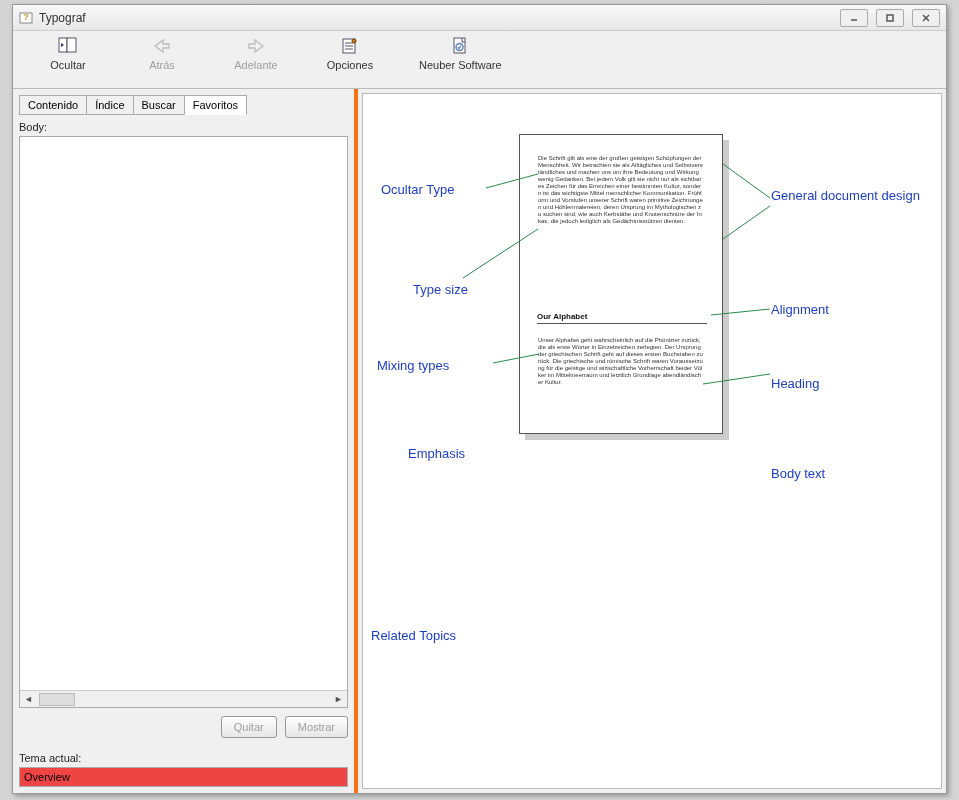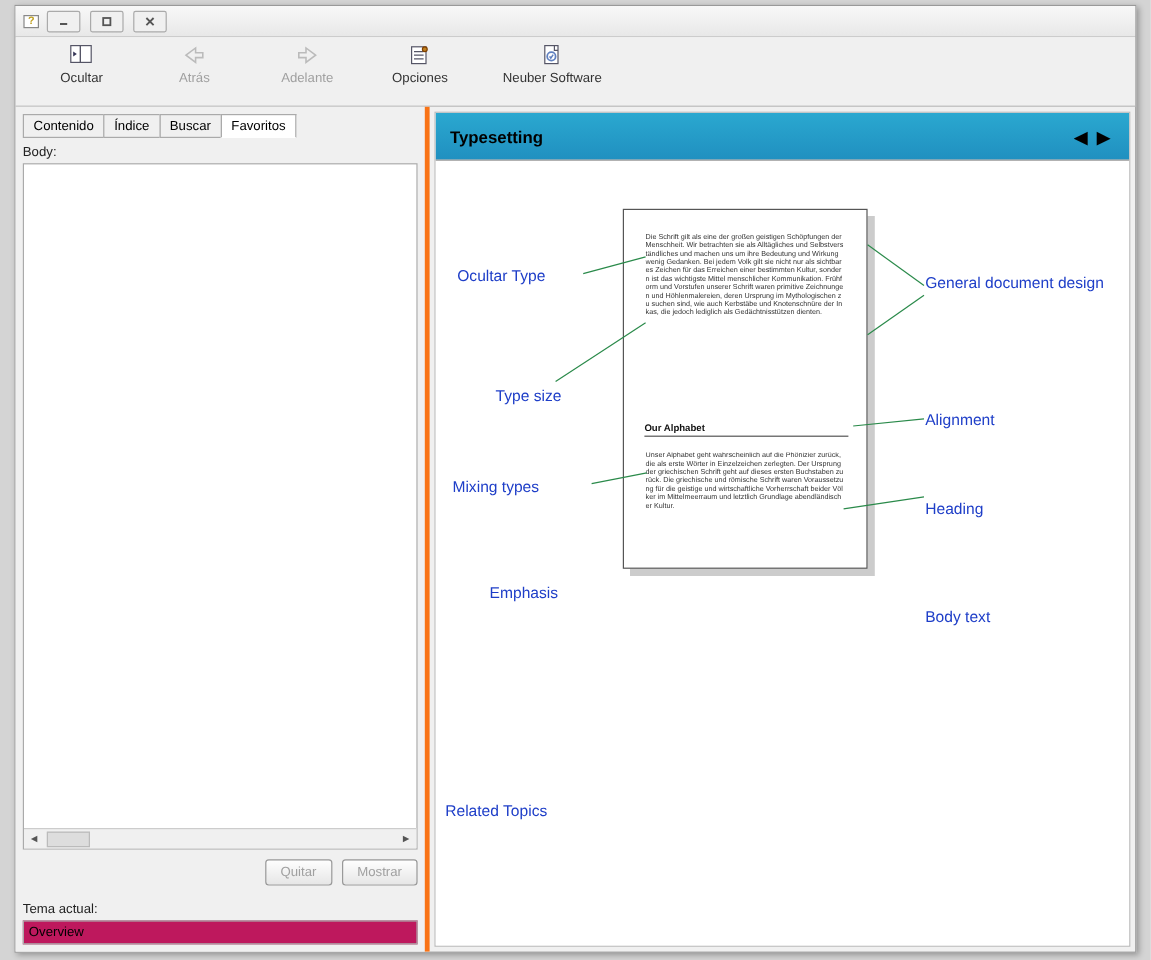--- a/index.html
+++ b/index.html
@@ -103,21 +103,21 @@
   font-size:11px; border-radius:3px;
   min-width:56px; text-align:center;
 }
 .btn.disabled { color:#a0a0a0; }
 .btn.hatched {
   border:2px inset #888;
   background:repeating-linear-gradient(135deg,#e8e8e8,#e8e8e8 2px,#d0d0d0 2px,#d0d0d0 4px);
   box-shadow: 0 0 0 1px #555;
 }
 .text-input {
-  background:#be185d; border:1px solid #aaa; padding:3px 4px;
+  background:#ef4444; border:1px solid #aaa; padding:3px 4px;
   font-size:11px; width:100%;
 }
 .right-pane {
   flex:1;
   background:#fff;
   border:1px solid #bbb;
   margin:4px;
   display:flex; flex-direction:column;
   overflow:hidden;
 }
@@ -175,20 +175,21 @@
 </head>
 <body>
 
 <div class="window">
 
   <div class="titlebar">
     <svg class="icon" viewBox="0 0 16 16">
       <rect x="1" y="3" width="12" height="10" fill="#fff" stroke="#888"></rect>
       <text x="7" y="10" font-size="9" text-anchor="middle" fill="#c0a020" font-weight="bold">?</text>
     </svg>
+    <span class="title">Typograf</span>
     <div class="win-controls">
       <div class="win-btn">
         <svg width="10" height="10">
             <line x1="2" y1="7" x2="8" y2="7" stroke="#555" stroke-width="1.5"></line>
           </svg>
       </div>
       <div class="win-btn">
         <svg width="10" height="10">
             <rect x="2" y="2" width="6" height="6" fill="none" stroke="#555" stroke-width="1.5"></rect>
           </svg>
@@ -266,26 +267,20 @@
         <div class="btn-row">
           <div class="btn disabled">Quitar</div>
           <div class="btn disabled">Mostrar</div>
         </div>
         <div class="label">Tema actual:</div>
         <input class="text-input" value="Overview" style="">
       </div>
     </div>
 
     <div class="right-pane">
-      <div class="content-header">
-        <span>Typesetting</span>
-        <span class="spacer"></span>
-        <span class="nav-arrow">◀</span>
-        <span class="nav-arrow">▶</span>
-      </div>
       <div class="content-body">
         <div class="diagram">
 
           <div class="page-preview">
             <div style="height:156px; overflow:hidden;">
               <div class="preview-text">Die Schrift gilt als eine der großen geistigen Schöpfungen der Menschheit. Wir betrachten sie als Alltägliches und Selbstverständliches und machen uns um ihre Bedeutung und Wirkung wenig Gedanken. Bei jedem Volk gilt sie nicht nur als sichtbares Zeichen für das Erreichen einer bestimmten Kultur, sondern ist das wichtigste Mittel menschlicher Kommunikation. Frühform und Vorstufen unserer Schrift waren primitive Zeichnungen und Höhlenmalereien, deren Ursprung im Mythologischen zu suchen sind, wie auch Kerbstäbe und Knotenschnüre der Inkas, die jedoch lediglich als Gedächtnisstützen dienten.</div>
             </div>
             <div style="height:90px; overflow:hidden; margin-top:26px;">
               <div class="preview-text">Unser Alphabet geht wahrscheinlich auf die Phönizier zurück, die als erste Wörter in Einzelzeichen zerlegten. Der Ursprung der griechischen Schrift geht auf dieses ersten Buchstaben zurück. Die griechische und römische Schrift waren Voraussetzung für die geistige und wirtschaftliche Vorherrschaft beider Völker im Mittelmeerraum und letztlich Grundlage abendländischer Kultur.</div>
             </div>

